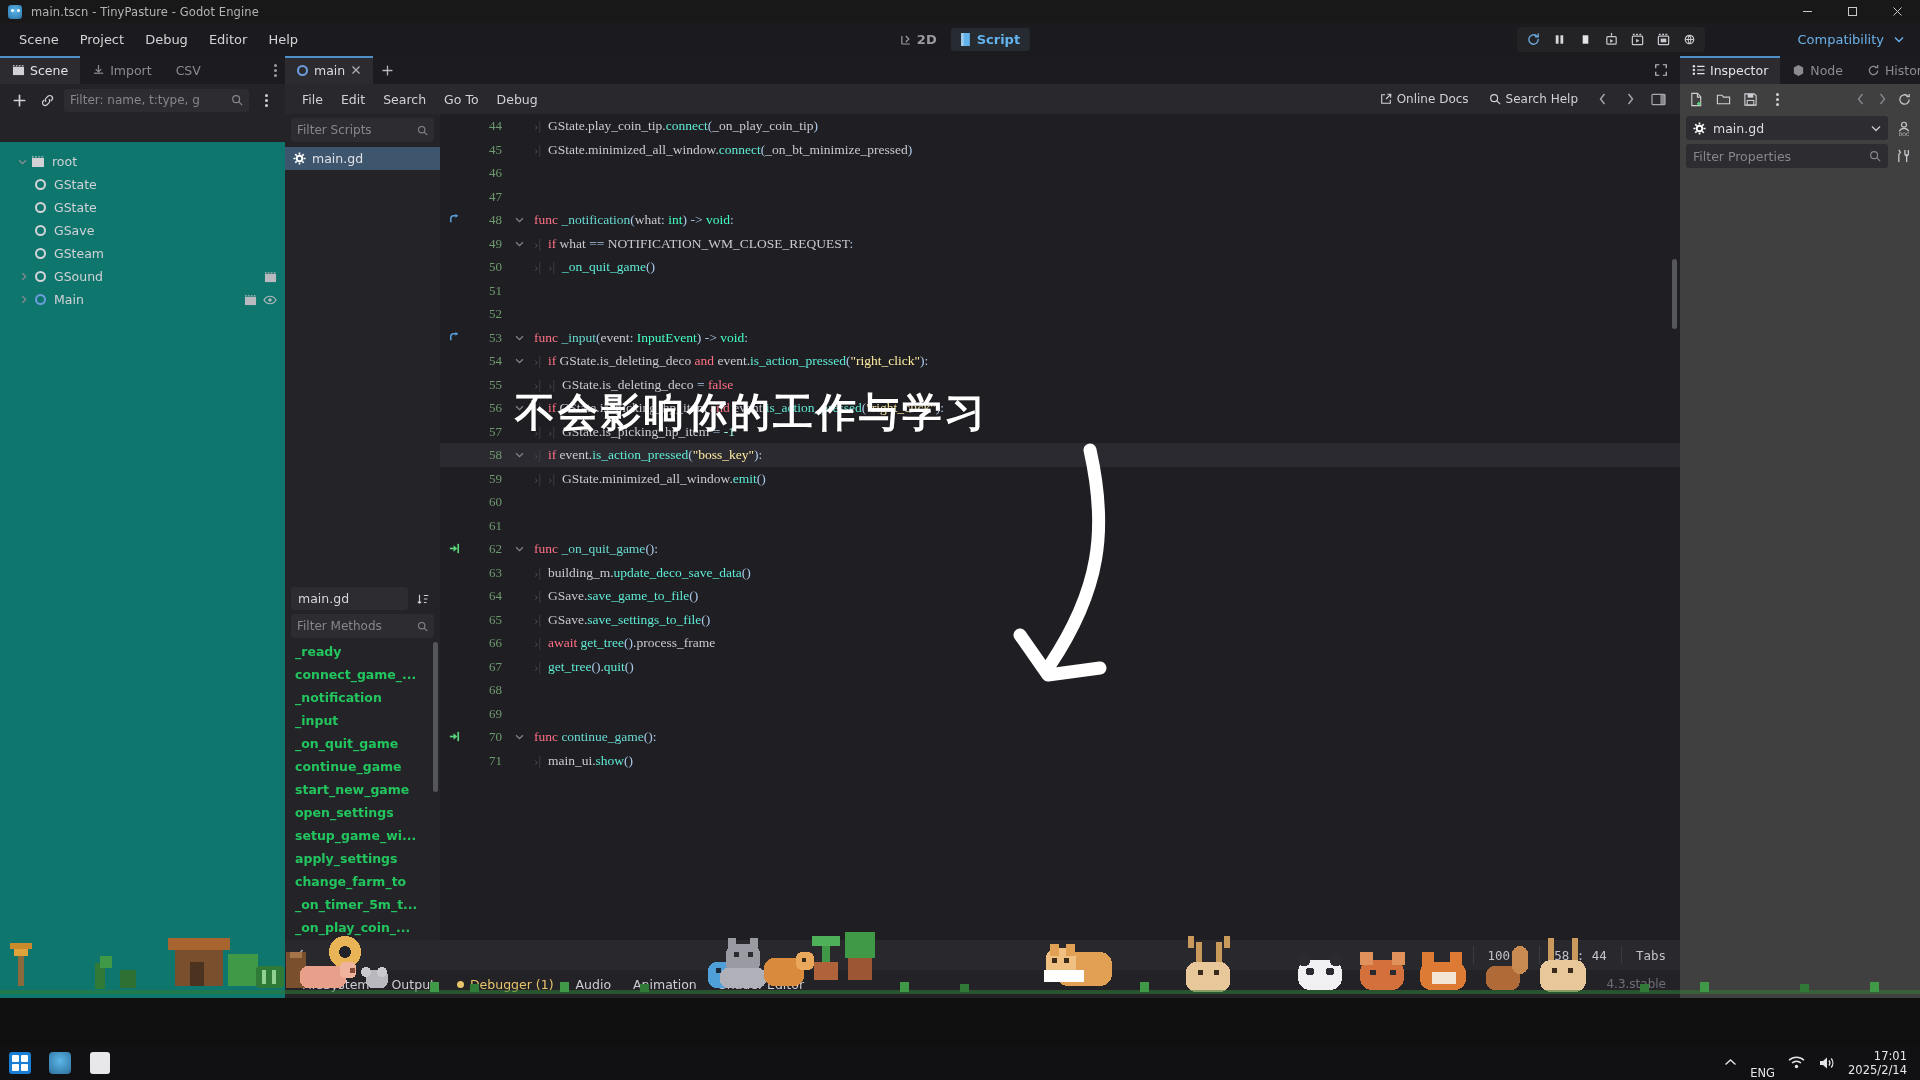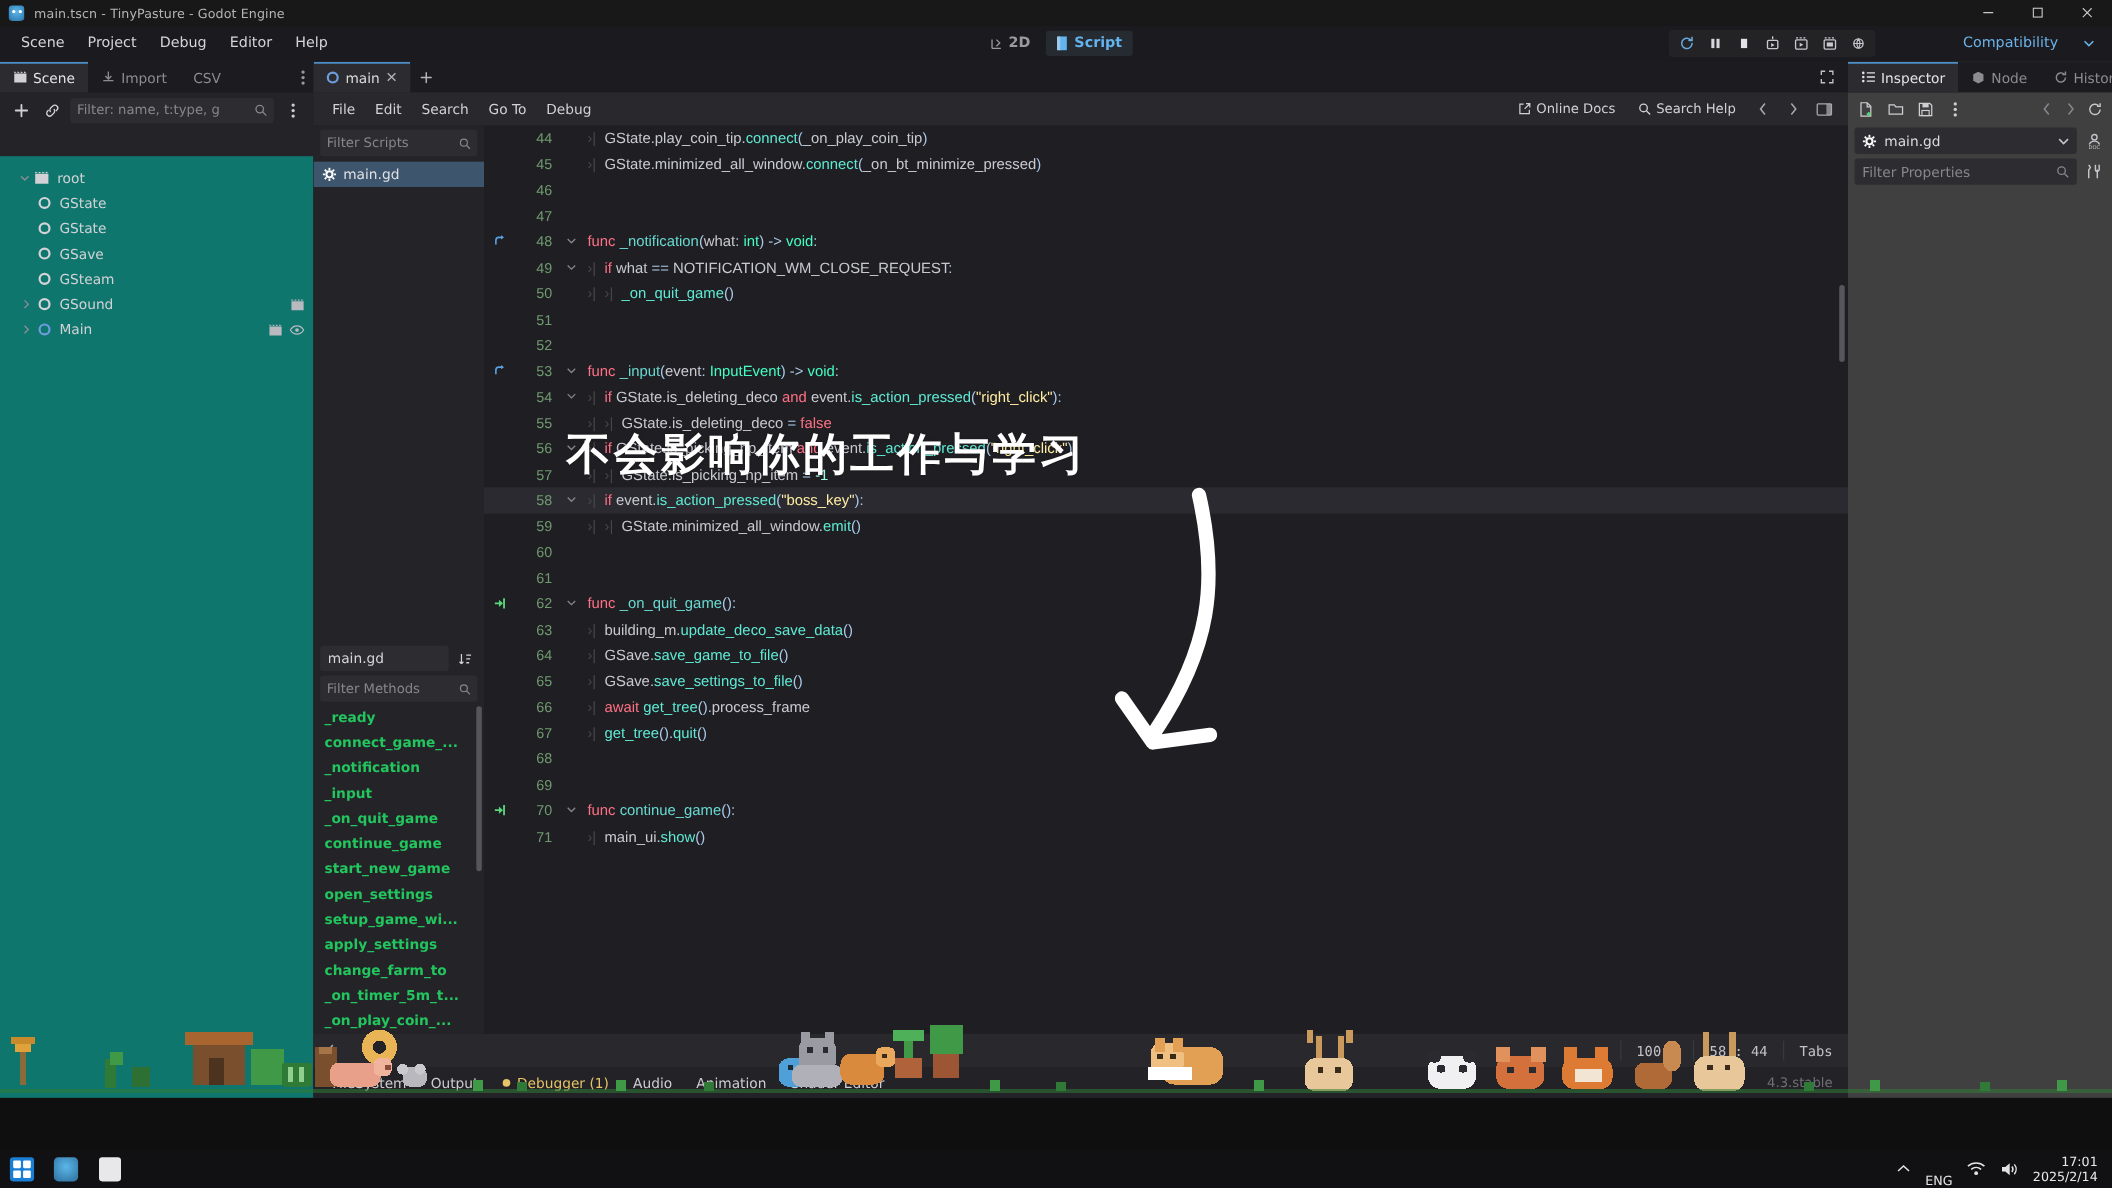--- a/index.html
+++ b/index.html
@@ -63,21 +63,21 @@
     display: flex; align-items: center; gap: 2px;
     background: #232326; border-radius: 4px; padding: 0 4px;
   }
   .play-btn {
     width: 24px; height: 23px; display: flex; align-items: center;
     justify-content: center; border-radius: 3px;
   }
 
   #renderer-sel {
     position: absolute; right: 16px; top: 0; height: 33px;
-    display: flex; align-items: center; gap: 23px;
+    display: flex; align-items: center; gap: 10px;
     font-size: 13px; color: #6bb1e8; font-weight: 500; text-align: right;
   }
 
   
   #workspace {
     position: absolute; left: 0; top: 56px; width: 1920px; height: 942px;
     background: #202024;
   }
 
   
@@ -197,21 +197,21 @@
   }
   .sl-mscroll {
     position: absolute; right: 2px; top: 2px; width: 5px; height: 150px;
     background: #55555c; border-radius: 3px;
   }
 
   
   #code-area { flex: 1; background: #1f1f23; position: relative; overflow: hidden; }
   #code-inner {
     position: absolute; left: 0; top: 0; right: 0; bottom: 0;
-    font-family: Liberation Sans, sans-serif; font-size: 13.5px;
+    font-family: Liberation Serif, serif; font-size: 13.5px;
     line-height: 23.5px;
   }
   .cl { display: flex; height: 23.5px; align-items: center; white-space: pre; }
   .cl.hl { background: #2a2a30; }
   .gutter-bp {
     width: 28px; flex: 0 0 28px; display: flex; align-items: center;
     justify-content: center; color: #5aa0e0;
   }
   .lnum {
     width: 42px; flex: 0 0 42px; text-align: right; padding-right: 8px;

